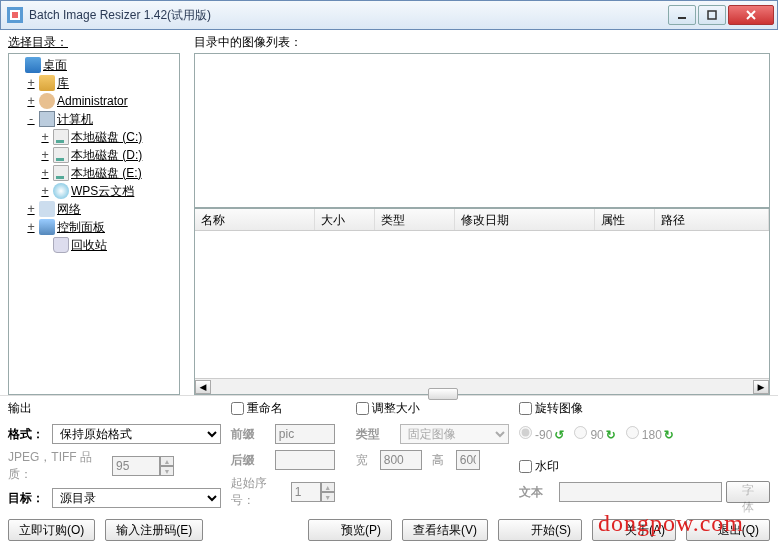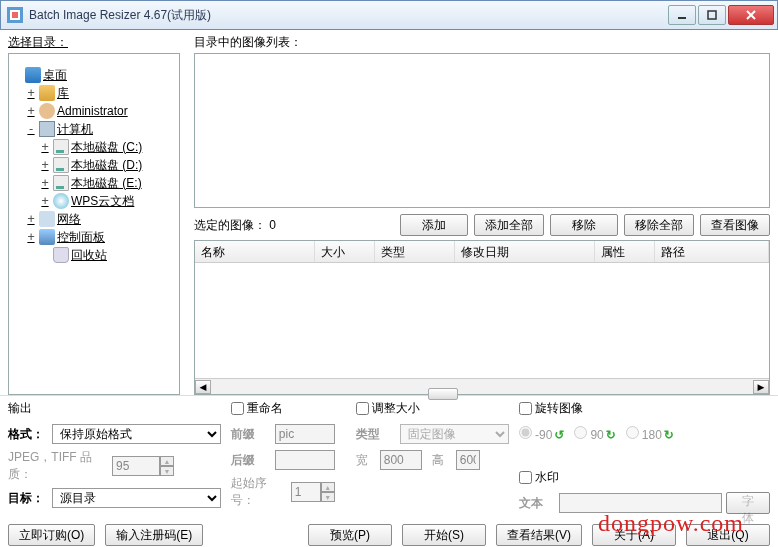--- a/index.html
+++ b/index.html
@@ -14,21 +14,21 @@
 .win-btn.close { width: 46px; background: linear-gradient(#e77,#c33); border-color: #a33; color: #fff; }
 
 
 .main { display: flex; height: 365px; padding: 4px 8px 0 8px; gap: 6px; }
 .left-col { width: 172px; display: flex; flex-direction: column; text-decoration: underline; }
 .right-col { flex: 1; display: flex; flex-direction: column; padding-left: 8px; }
 
 .section-label { font-size: 12px; margin-bottom: 2px; }
 
 .tree-box, .list-box, .table-box { border: 1px solid #9aa; background: #fff; }
-.tree-box { flex: 1; overflow: auto; padding: 12px 0; }
+.tree-box { flex: 1; overflow: auto; padding: 2px 0; }
 .tree-row { display: flex; align-items: center; height: 18px; white-space: nowrap; }
 .exp { width: 12px; text-align: center; color: #555; font-family: monospace; cursor: pointer; }
 .exp.empty { visibility: hidden; }
 .tico { width: 16px; height: 16px; margin: 0 2px; display: inline-block; }
 .ind-0 { padding-left: 2px; } .ind-1 { padding-left: 16px; } .ind-2 { padding-left: 30px; }
 
 
 .ico-desktop { background: linear-gradient(#5aa4e0,#2a74c0); border-radius: 2px; }
 .ico-lib { background: linear-gradient(#f5c96a,#d9a43a); border-radius: 2px; }
 .ico-user { background: #e8c090; border-radius: 50%; }
@@ -74,41 +74,41 @@
 .spin-wrap input { width: 48px; }
 .spin-btns { display: flex; flex-direction: column; }
 .spin-btns button { width: 14px; height: 10px; font-size: 7px; line-height: 7px; border: 1px solid #999; background: #eee; padding:0; }
 input[type=checkbox], input[type=radio] { margin-right: 3px; }
 
 .fieldset-head { display:flex; align-items:center; border-bottom:0; margin-bottom:2px; }
 
 
 .bottombar { display: flex; padding: 4px 8px 8px 8px; gap: 10px; align-items: center; }
 .bottombar .spacer { flex: 1; }
-.btn.wide { min-width: 84px; }
+.btn.wide { min-width: 84px; text-align: right; }
 
 
 .rot-arrow { color: #3a3; font-weight: bold; margin-left:2px; }
 
 
 .wm { position: absolute; right: 34px; bottom: 10px; font-size: 24px; color: #d22; font-family: Georgia, serif; letter-spacing: 1px; pointer-events: none; }
 
 </style>
 </head>
 <body>
 
 <div class="titlebar">
   <span class="app-icon">
     <svg width="16" height="16">
         <rect width="16" height="16" fill="#5a9bd4"></rect>
         <rect x="3" y="3" width="10" height="10" fill="#fff"></rect>
         <rect x="5" y="5" width="6" height="6" fill="#e66"></rect>
       </svg>
   </span>
-  <span class="title-text">Batch Image Resizer 4.67(试用版)</span>
+  <span class="title-text">Batch Image Resizer 1.42(试用版)</span>
   <div class="win-btns">
     <div class="win-btn">
         <svg width="10" height="10">
           <line x1="1" y1="8" x2="9" y2="8" stroke="#333" stroke-width="2"></line>
         </svg>
       </div>
     <div class="win-btn">
         <svg width="10" height="10">
           <rect x="1" y="1" width="8" height="8" fill="none" stroke="#333" stroke-width="1.5"></rect>
         </svg>
@@ -181,28 +181,20 @@
           <span class="tico ico-bin"></span>
           <span>回收站</span>
         </div>
     </div>
   </div>
 
   <div class="right-col">
     <div class="section-label">目录中的图像列表：</div>
     <div class="list-box"></div>
 
-    <div class="sel-row">
-      <span class="sel-count"><span>选定的图像：</span> <span>0</span></span>
-      <button class="btn">添加</button>
-      <button class="btn">添加全部</button>
-      <button class="btn">移除</button>
-      <button class="btn">移除全部</button>
-      <button class="btn">查看图像</button>
-    </div>
 
     <div class="table-box">
       <div class="thead">
         <div class="th" style="width:120px">名称</div>
         <div class="th" style="width:60px">大小</div>
         <div class="th" style="width:80px">类型</div>
         <div class="th" style="width:140px">修改日期</div>
         <div class="th" style="width:60px">属性</div>
         <div class="th" style="flex:1">路径</div>
       </div>
@@ -286,36 +278,36 @@
   <div class="ogroup og-right">
     <div class="fieldset-head">
         <input type="checkbox" style="">
         <span>旋转图像</span>
       </div>
     <div class="row disabled">
       <label><input type="radio" name="rot" checked="" disabled="" style=""><span>-90</span><span class="rot-arrow">↺</span></label>
       <label style="margin-left:6px"><input type="radio" name="rot" disabled="" style=""><span>90</span><span class="rot-arrow">↻</span></label>
       <label style="margin-left:6px"><input type="radio" name="rot" disabled="" style=""><span>180</span><span class="rot-arrow">↻</span></label>
     </div>
-    <div class="fieldset-head" style="margin-top:20px">
+    <div class="fieldset-head" style="margin-top:9px">
         <input type="checkbox" style="">
         <span>水印</span>
       </div>
     <div class="row disabled">
       <span class="lbl">文本</span>
       <input type="text" style="flex: 1 1 0%;" disabled="" value="">
       <button class="btn" style="min-width:40px" disabled="">字体</button>
     </div>
   </div>
 </div>
 
 <div class="bottombar">
   <button class="btn wide">立即订购(O)</button>
   <button class="btn wide">输入注册码(E)</button>
   <div class="spacer"></div>
   <button class="btn wide">预览(P)</button>
+  <button class="btn wide">查看结果(V)</button>
   <button class="btn wide">开始(S)</button>
-  <button class="btn wide">查看结果(V)</button>
   <button class="btn wide">关于(A)</button>
   <button class="btn wide">退出(Q)</button>
 </div>
 
 <div class="wm">dongpow.com</div>
 
 </body></html>

